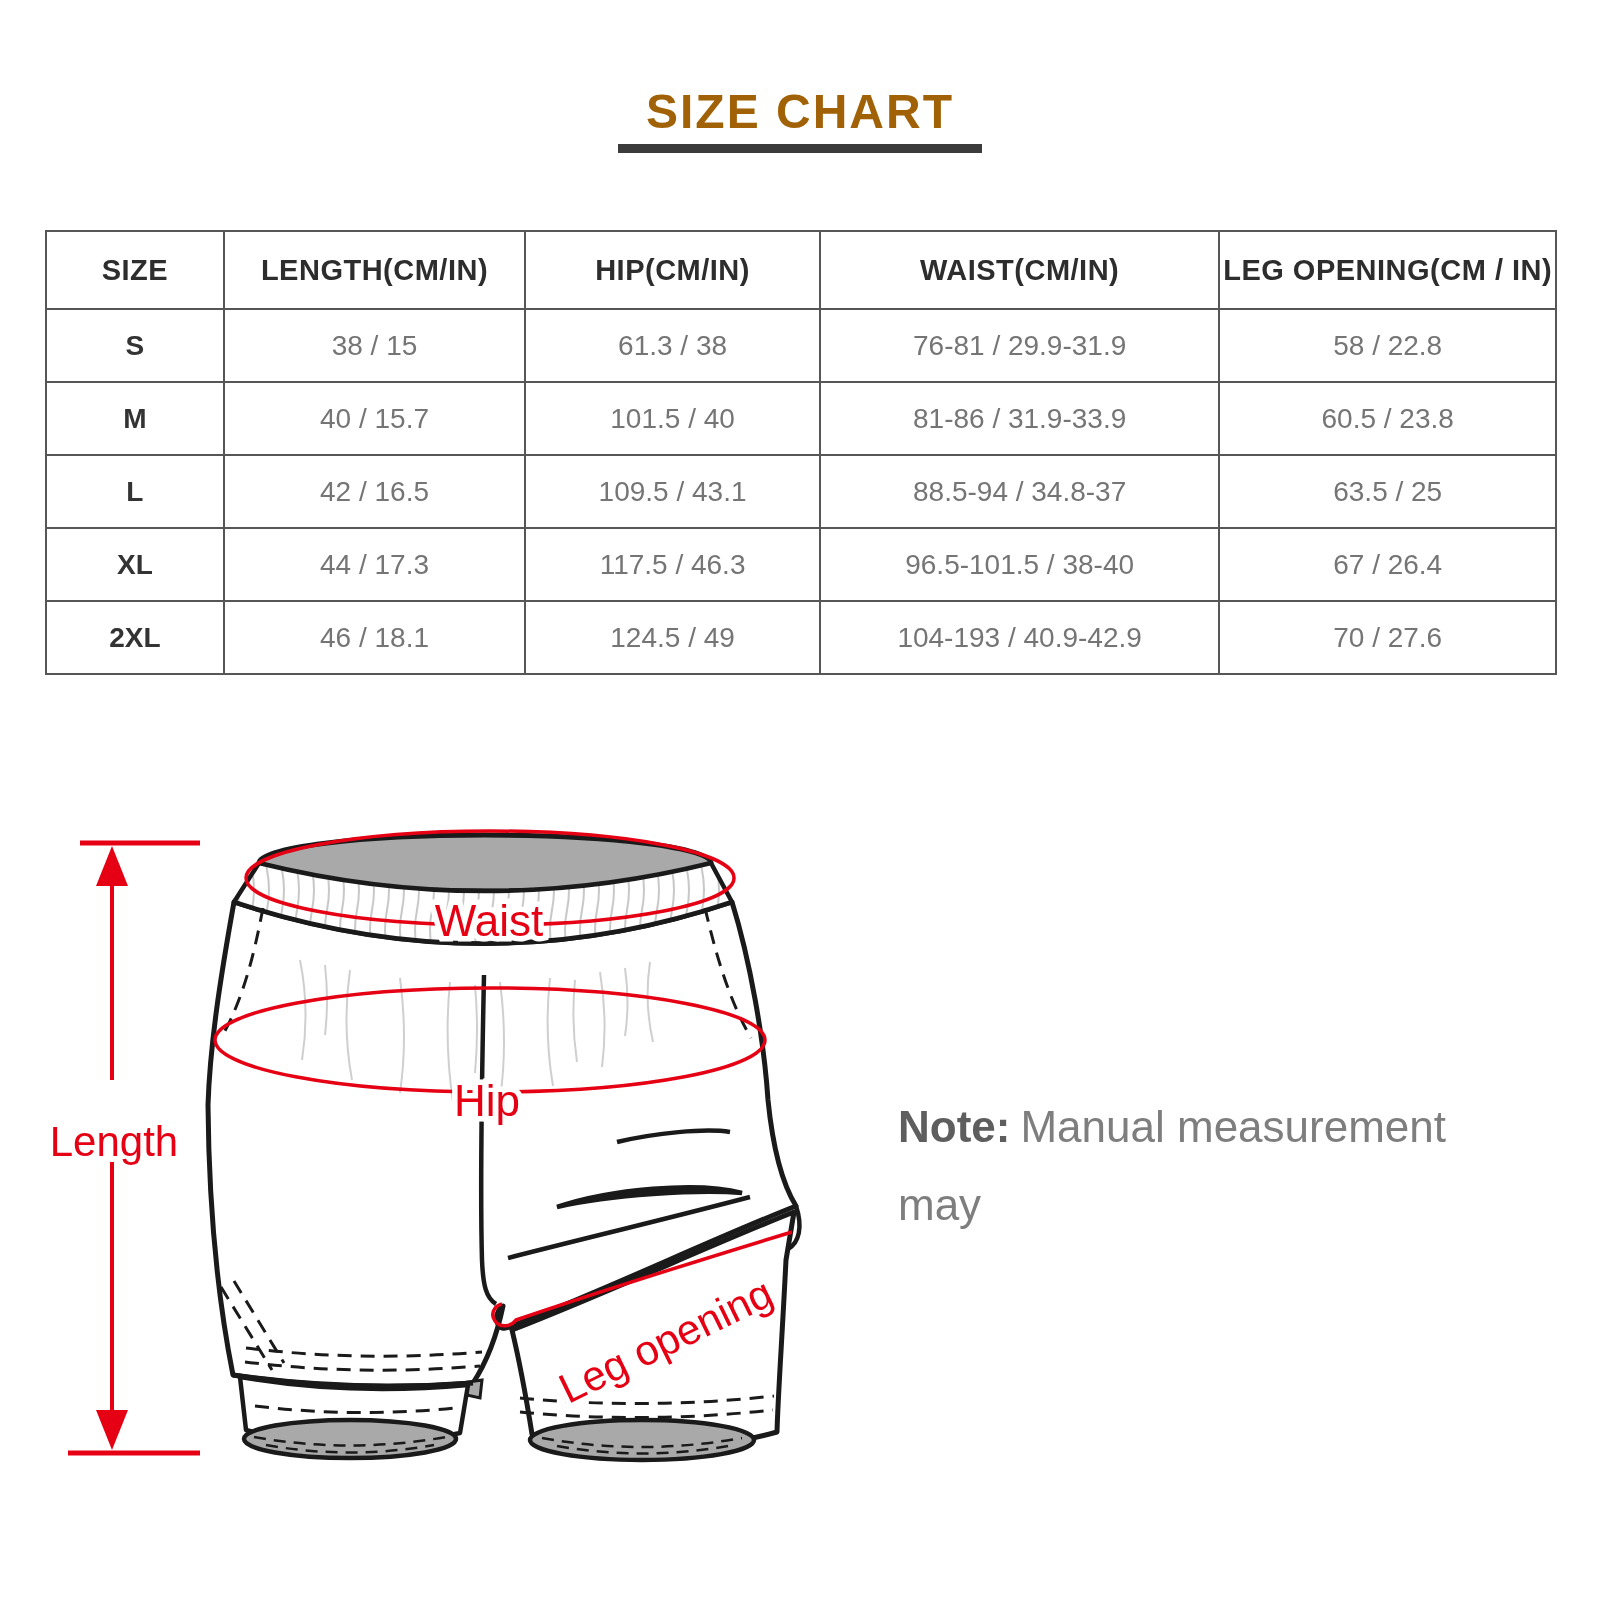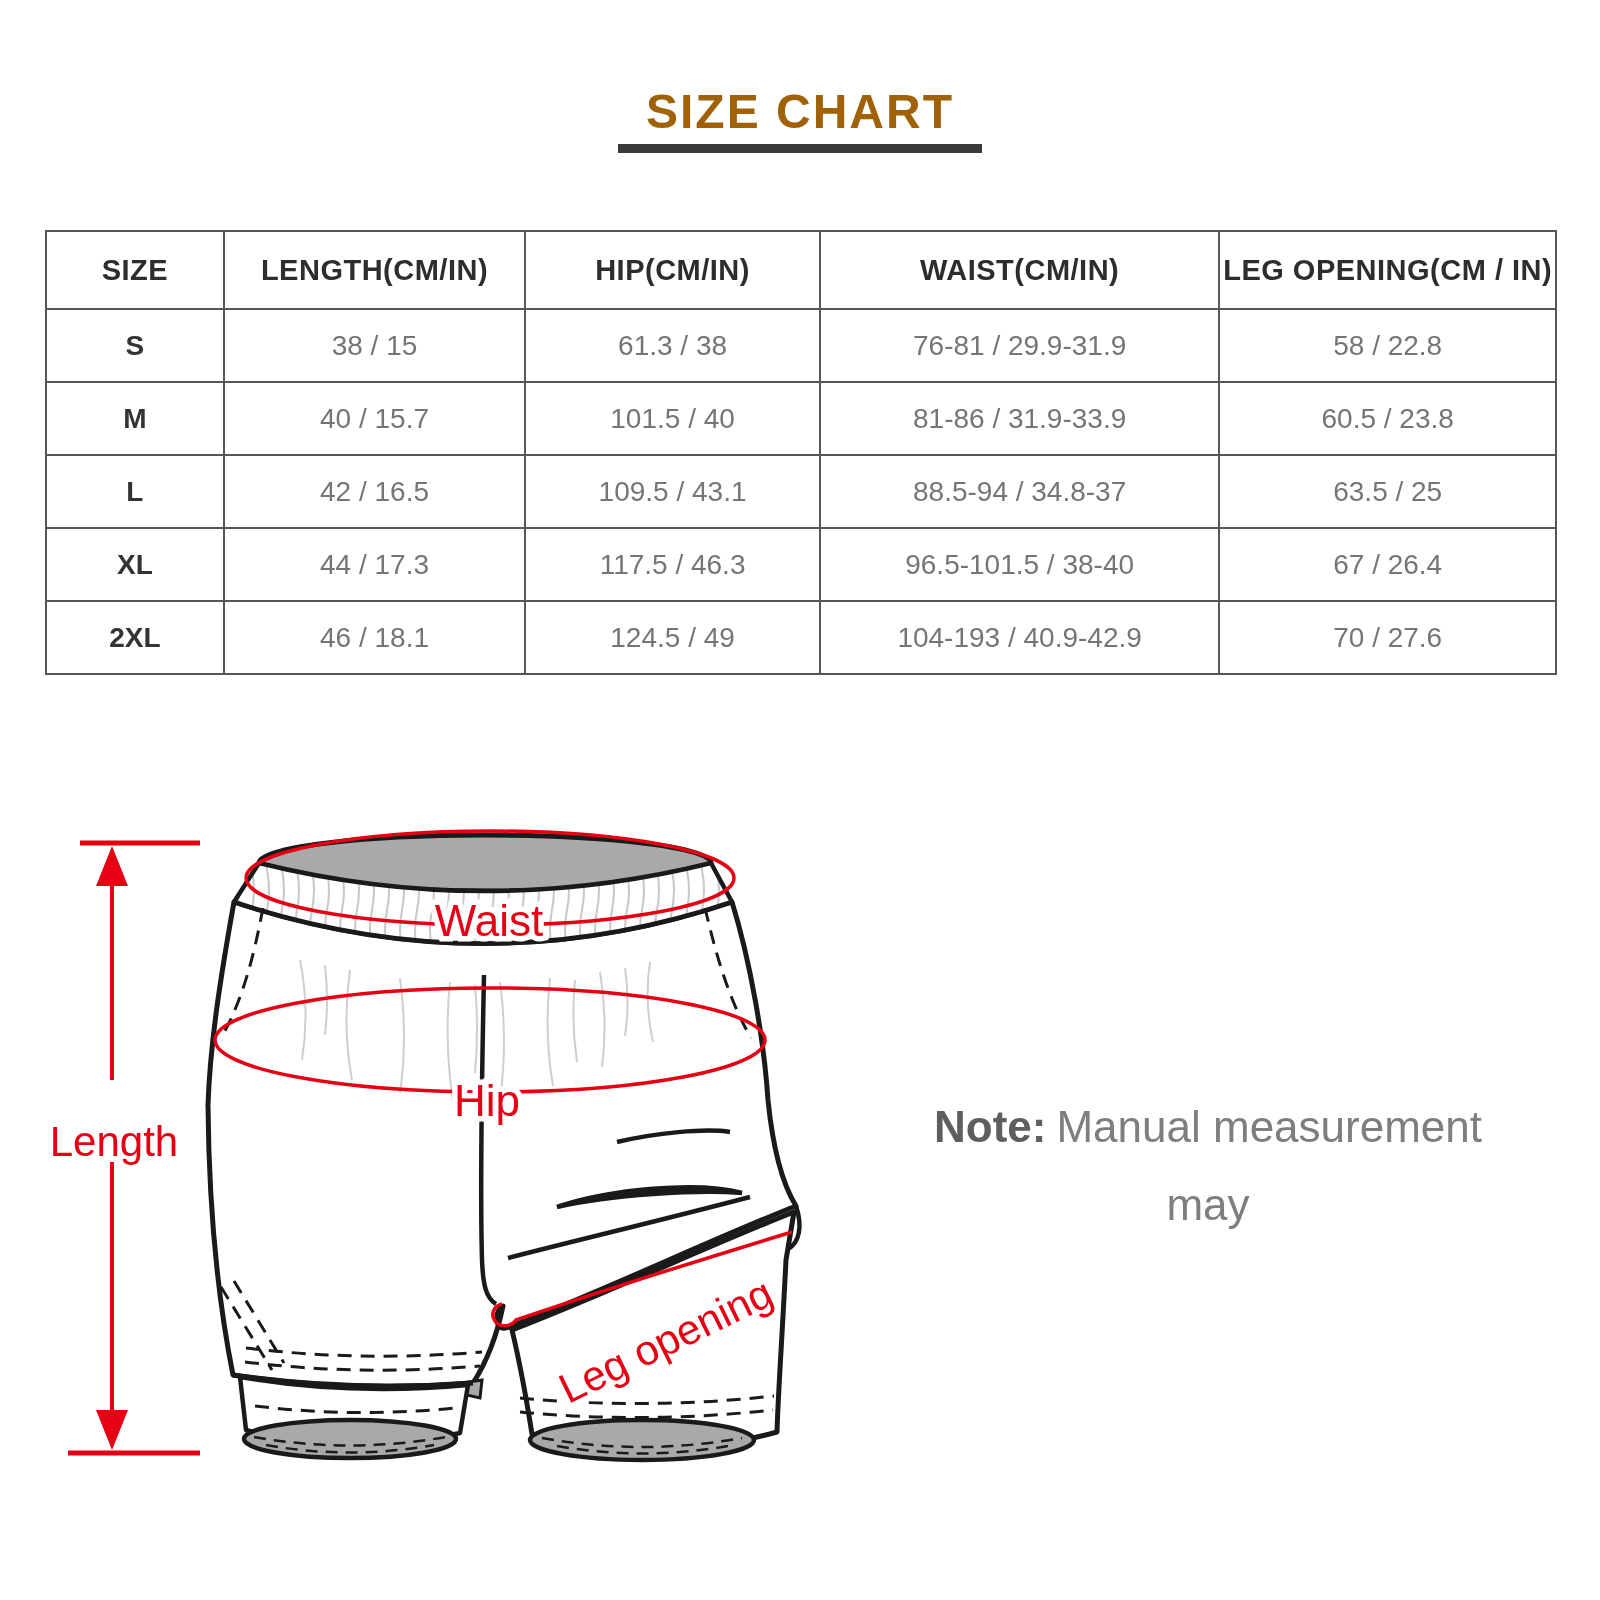--- a/index.html
+++ b/index.html
@@ -11,21 +11,21 @@
   .title-underline{width:364px;height:9px;background:#3b3b3b;margin:8px auto 0 auto;}
   
   .size-table{position:absolute;left:45px;top:230px;width:1512px;border-collapse:collapse;table-layout:fixed;}
   .size-table td,.size-table th{border:2px solid #565656;text-align:center;vertical-align:middle;padding:0;}
   .size-table th{height:76px;font-size:29px;font-weight:bold;color:#2d2d2d;letter-spacing:0.5px;}
   .size-table td{height:71px;font-size:28px;color:#757575;}
   .size-table td.size-col{font-weight:bold;color:#333333;}
   
   .diagram{position:absolute;left:50px;top:790px;width:800px;height:700px;}
   
-  .note{position:absolute;left:898px;top:1088px;width:620px;font-size:44px;line-height:78px;color:#7e7e7e;text-align:center;}
+  .note{position:absolute;left:898px;top:1088px;width:620px;font-size:44px;line-height:78px;color:#7e7e7e;}
   .note-label{font-weight:bold;color:#5e5e5e;margin-right:10px;}
 </style>
 </head>
 <body>
 
 <div class="page">
 
   <div class="title-wrap">
     <div class="title">SIZE CHART</div>
     <div class="title-underline"></div>

